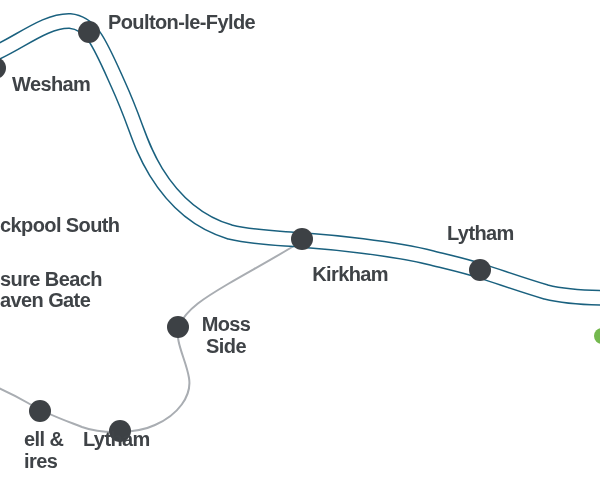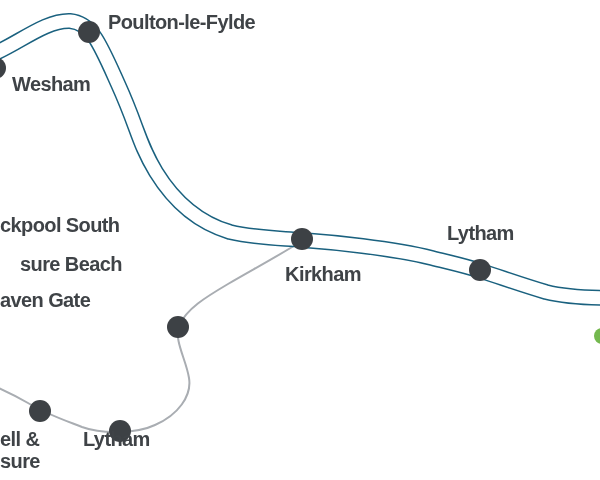--- a/index.html
+++ b/index.html
@@ -79,33 +79,35 @@
     <circle cx="40" cy="411" r="11" fill="#3d4145"></circle>
     <circle cx="602" cy="336" r="8" fill="#74b84e"></circle>
   </svg>
 
   <div class="station-label" style="left:108px; top:11px;">Poulton-le-Fylde</div>
 
   <div class="station-label" style="left:12px; top:73px;">Wesham</div>
 
   <div class="station-label" style="left:0px; top:214px;text-align:right;">ckpool South</div>
 
-  <div class="station-label" style="left:0px; top:253px;margin-left:20px;">sure Beach</div>
+  <div class="station-label" style="left:0px; top:268px;">sure Beach</div>
 
   <div class="station-label" style="left:0px; top:289px;">aven Gate</div>
 
-  <div class="station-label center" style="left:258px; top:263px; width:130px;">
+  <div class="station-label center" style="left:258px; top:263px; width:130px;text-align:right;">
     <div>Kirkham</div>
   </div>
 
   <div class="station-label center" style="left:197px; top:313px; width:58px;">
+    <div>Moss</div>
+    <div>Side</div>
   </div>
 
   <div class="station-label" style="left:447px; top:222px;">Lytham</div>
 
-  <div class="station-label" style="left:0px; top:428px;">
+  <div class="station-label" style="left:0px; top:428px;padding-left:24px;">
     <div>ell &amp;</div>
-    <div>sure</div>
+    <div>ires</div>
   </div>
 
   <div class="station-label" style="left:83px; top:428px;">Lytham</div>
 
 </div>
 
 </body></html>

